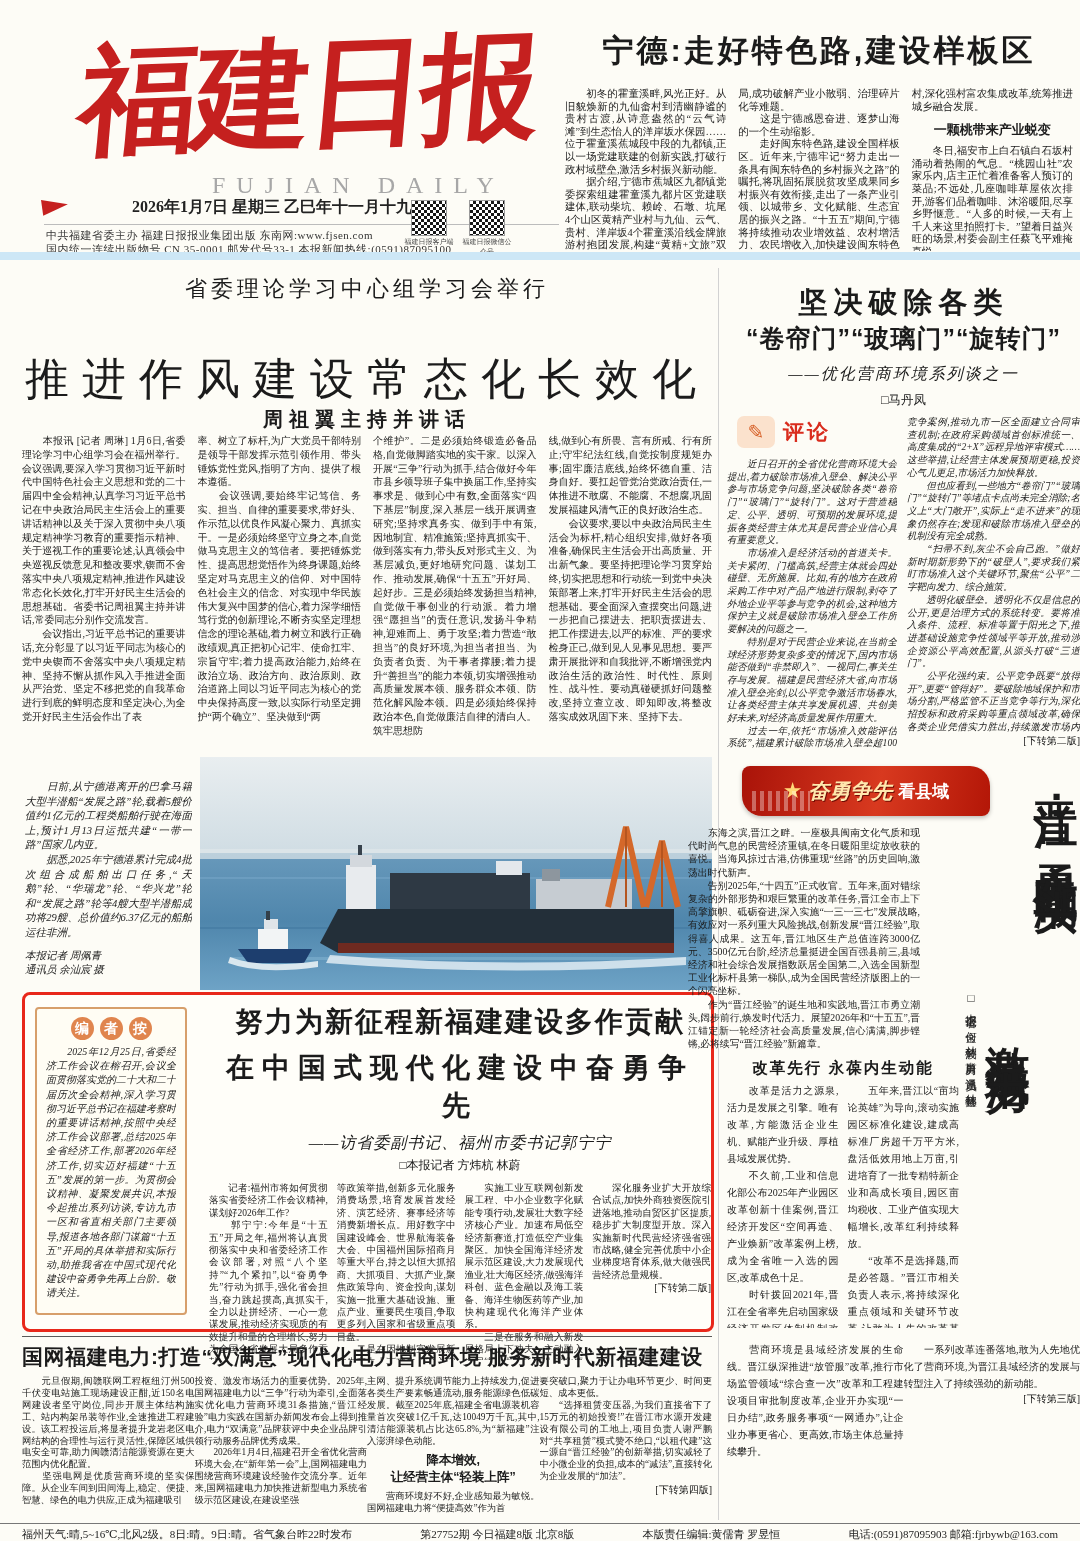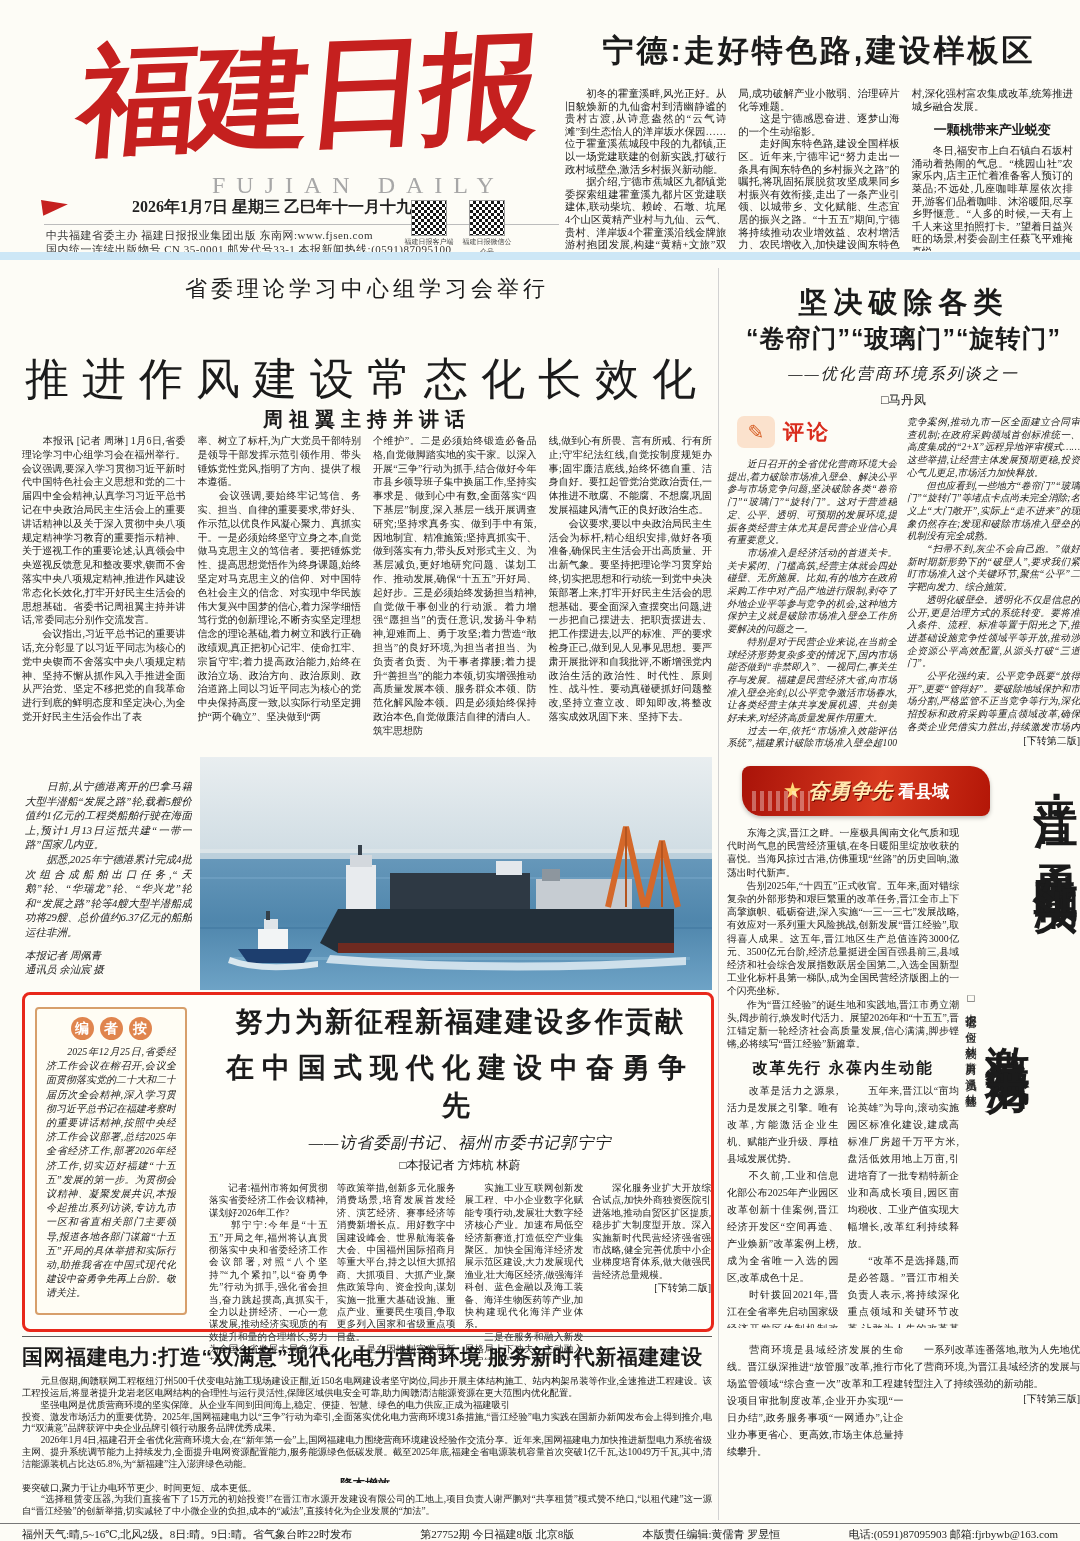--- a/index.html
+++ b/index.html
@@ -238,21 +238,21 @@
       </div>
     </div>
   </div>
 
   <div class="abs banner" style="left:742px;top:766px;width:248px;height:50px;">
     <div class="sky"></div>
     <span class="star">★</span>
     <span class="t1">奋勇争先</span>
     <span class="t2">看县域</span>
   </div>
-  <div class="abs jj-intro just pre cut" style="left:727px;top:826px;width:232px;height:228px;font-family:Liberation Serif, serif;">　　东海之滨,晋江之畔。一座极具闽南文化气质和现代时尚气息的民营经济重镇,在冬日暖阳里绽放收获的喜悦。当海风掠过古港,仿佛重现“丝路”的历史回响,激荡出时代新声。
+  <div class="abs jj-intro just pre cut" style="left:688px;top:826px;width:232px;height:228px;font-family:Liberation Serif, serif;">　　东海之滨,晋江之畔。一座极具闽南文化气质和现代时尚气息的民营经济重镇,在冬日暖阳里绽放收获的喜悦。当海风掠过古港,仿佛重现“丝路”的历史回响,激荡出时代新声。
 　　告别2025年,“十四五”正式收官。五年来,面对错综复杂的外部形势和艰巨繁重的改革任务,晋江全市上下高擎旗帜、砥砺奋进,深入实施“一三一三七”发展战略,有效应对一系列重大风险挑战,创新发展“晋江经验”,取得喜人成果。这五年,晋江地区生产总值连跨3000亿元、3500亿元台阶,经济总量挺进全国百强县前三,县域经济和社会综合发展指数跃居全国第二,入选全国新型工业化标杆县第一梯队,成为全国民营经济版图上的一个闪亮坐标。
 　　作为“晋江经验”的诞生地和实践地,晋江市勇立潮头,阔步前行,焕发时代活力。展望2026年和“十五五”,晋江锚定新一轮经济社会高质量发展,信心满满,脚步铿锵,必将续写“晋江经验”新篇章。</div>
   <div class="abs center jj-sub hei" style="left:727px;top:1058px;width:232px;">改革先行  永葆内生动能</div>
   <div class="abs cols" style="left:727px;top:1082px;width:232px;height:246px;gap:9px;">
     <div class="jj-body just pre cut">　　改革是活力之源泉,活力是发展之引擎。唯有改革,方能激活企业生机、赋能产业升级、厚植县域发展优势。
 　　不久前,工业和信息化部公布2025年产业园区改革创新十佳案例,晋江经济开发区“空间再造、产业焕新”改革案例上榜,成为全省唯一入选的园区,改革成色十足。
 　　时针拨回2021年,晋江在全省率先启动国家级经济开发区体制机制改革,将全市13个工业园区整合重组为“一区多园”,统一规划、统一招商、统一管理,推动园区二次创业。</div>
     <div class="jj-body just pre cut">　　五年来,晋江以“亩均论英雄”为导向,滚动实施园区标准化建设,建成高标准厂房超千万平方米,盘活低效用地上万亩,引进培育了一批专精特新企业和高成长项目,园区亩均税收、工业产值实现大幅增长,改革红利持续释放。
 　　“改革不是选择题,而是必答题。”晋江市相关负责人表示,将持续深化重点领域和关键环节改革,让敢为人先的改革基因在新征程上焕发更强活力,为民营企业发展打开更大空间。</div>
   </div>
@@ -262,27 +262,27 @@
   <div class="abs cols" style="left:727px;top:1341px;width:353px;height:176px;gap:0;">
     <div class="jj-body just pre cut">　　营商环境是县域经济发展的生命线。晋江纵深推进“放管服”改革,推行市场监管领域“综合查一次”改革和工程建设项目审批制度改革,企业开办实现“一日办结”,政务服务事项“一网通办”,让企业办事更省心、更高效,市场主体总量持续攀升。</div>
     <div class="cut">
       <div class="jj-body just pre">　　一系列改革连番落地,敢为人先地优化了营商环境,为晋江县域经济的发展与转型注入了持续强劲的新动能。</div>
       <div class="jump">[下转第三版]</div>
     </div>
   </div>
 
   <div class="abs hrule" style="left:22px;top:1336px;width:690px;"></div>
   <div class="abs pw-head hei" style="left:22px;top:1343px;width:690px;">国网福建电力:打造“双满意”现代化电力营商环境 服务新时代新福建建设</div>
-  <div class="abs cols" style="left:22px;top:1376px;width:690px;height:142px;gap:0;flex-direction:column;">
+  <div class="abs cols" style="left:22px;top:1376px;width:690px;height:142px;gap:0;">
     <div class="pw-body just pre cut">　　元旦假期,闽赣联网工程枢纽汀州500千伏变电站施工现场建设正酣,近150名电网建设者坚守岗位,同步开展主体结构施工、站内构架吊装等作业,全速推进工程建设。该工程投运后,将显著提升龙岩老区电网结构的合理性与运行灵活性,保障区域供电安全可靠,助力闽赣清洁能源资源在更大范围内优化配置。
 　　坚强电网是优质营商环境的坚实保障。从企业车间到田间海上,稳定、便捷、智慧、绿色的电力供应,正成为福建吸引</div>
     <div class="pw-body just pre cut">投资、激发市场活力的重要优势。2025年,国网福建电力以“三争”行动为牵引,全面落实优化电力营商环境31条措施,“晋江经验”电力实践在国新办新闻发布会上得到推介,电力“双满意”品牌获评中央企业品牌引领行动服务品牌优秀成果。
 　　2026年1月4日,福建召开全省优化营商环境大会,在“新年第一会”上,国网福建电力围绕营商环境建设经验作交流分享。近年来,国网福建电力加快推进新型电力系统省级示范区建设,在建设坚强</div>
     <div class="cut">
-      <div class="pw-body just pre">主网、提升系统调节能力上持续发力,全面提升电网资源配置能力,服务能源绿色低碳发展。截至2025年底,福建全省电源装机容量首次突破1亿千瓦,达10049万千瓦,其中,清洁能源装机占比达65.8%,为“新福建”注入澎湃绿色动能。</div>
+      <div class="pw-body just pre">主网、提升系统调节能力上持续发力,促进各类生产要素畅通流动,服务能源绿色低碳发展。截至2025年底,福建全省电源装机容量首次突破1亿千瓦,达10049万千瓦,其中,清洁能源装机占比达65.8%,为“新福建”注入澎湃绿色动能。</div>
       <div class="pw-sub hei">
         <div>降本增效,</div>
         <div>让经营主体“轻装上阵”</div>
       </div>
       <div class="pw-body just pre">　　营商环境好不好,企业感知最为敏锐。国网福建电力将“便捷高效”作为首</div>
     </div>
     <div class="cut">
       <div class="pw-body just pre">要突破口,聚力于让办电环节更少、时间更短、成本更低。
 　　“选择租赁变压器,为我们直接省下了15万元的初始投资!”在晋江市水源开发建设有限公司的工地上,项目负责人谢严鹏对“共享租赁”模式赞不绝口,“以租代建”这一源自“晋江经验”的创新举措,切实减轻了中小微企业的负担,成本的“减法”,直接转化为企业发展的“加法”。</div>
       <div class="jump">[下转第四版]</div>

